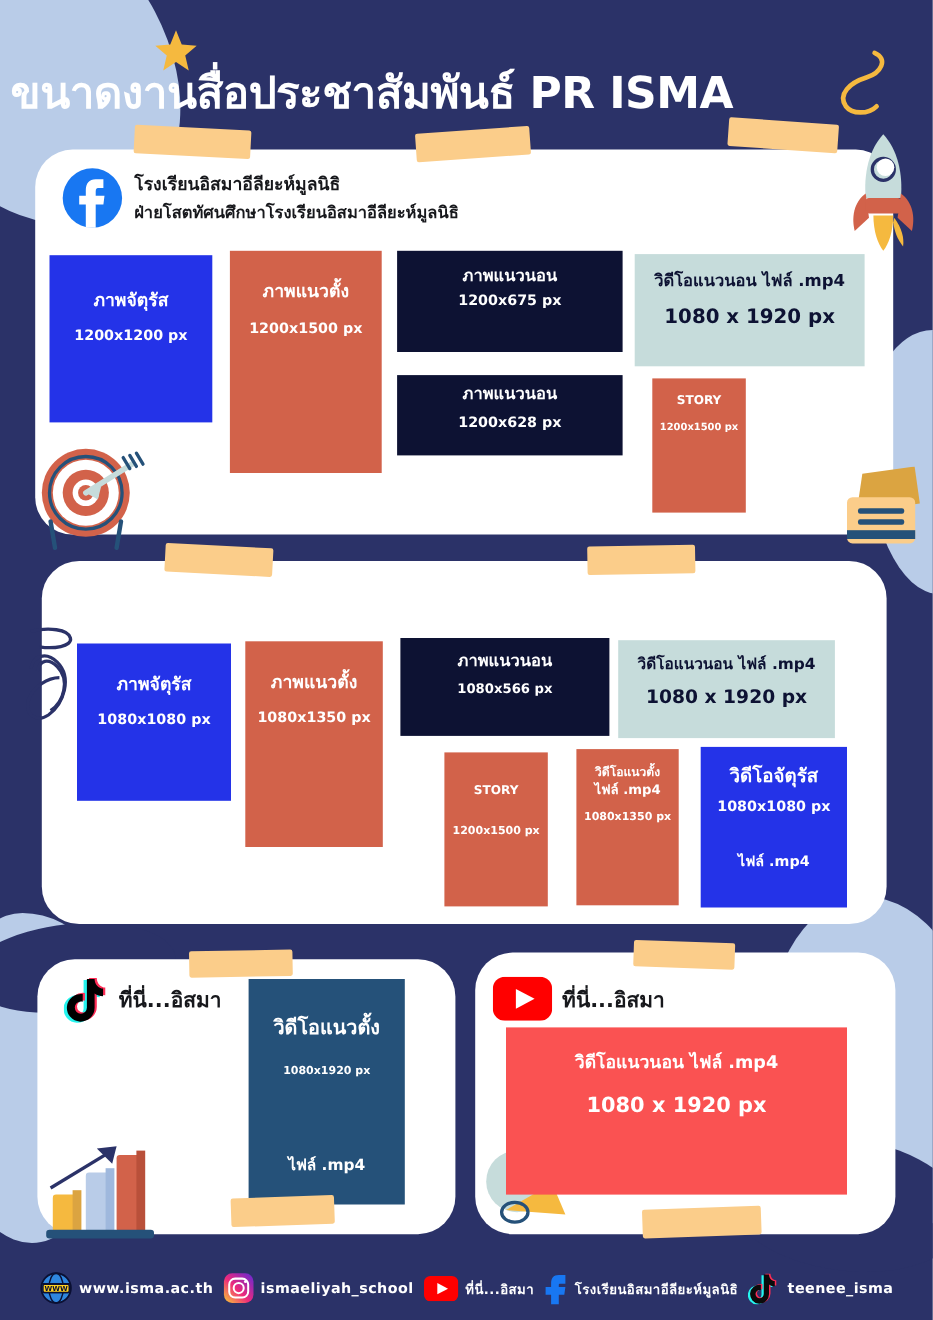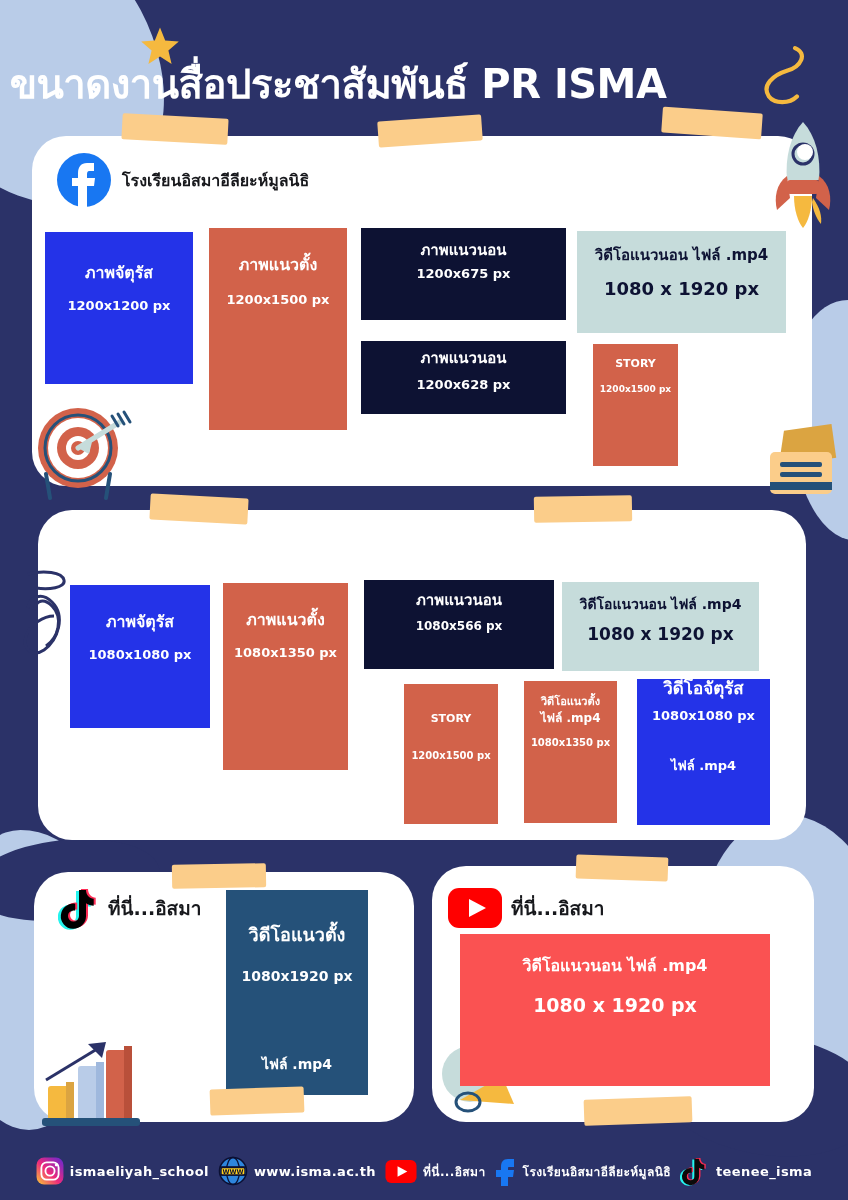--- a/index.html
+++ b/index.html
@@ -206,20 +206,21 @@
   <div class="tape" style="left:378px; top:118px; width:104px; height:26px; transform:rotate(-4deg);"></div>
   <div class="tape" style="left:662px; top:110px; width:100px; height:26px; transform:rotate(4deg);"></div>
 
   <div class="chan-head" style="left:56px; top:152px;">
     <svg style="width:56px;height:56px;" viewBox="0 0 56 56">
       <circle cx="28" cy="28" r="27" fill="#1877f2"></circle>
       <path d="M33 19 h5 v-8 h-7 c-6 0 -9 4 -9 10 v5 h-6 v8 h6 v21 h9 v-21 h7 l1 -8 h-8 v-4 c0 -2 1 -3 2 -3 Z" fill="#ffffff"></path>
     </svg>
     <div style="margin-left:10px;">
       <div class="chan-name" style="font-size:16px;">โรงเรียนอิสมาอีลียะห์มูลนิธิ</div>
+      <div class="chan-sub" style="font-size:15px; margin-top:1px;">ฝ่ายโสตทัศนศึกษาโรงเรียนอิสมาอีลียะห์มูลนิธิ</div>
     </div>
   </div>
 
   <div class="box bg-blue" style="left:45px; top:232px; width:148px; height:152px; padding-top:32px;">
     <div class="lbl" style="font-size:16px;">ภาพจัตุรัส</div>
     <div class="dim" style="font-size:13px; margin-top:16px;">1200x1200 px</div>
   </div>
 
   <div class="box bg-red" style="left:209px; top:228px; width:138px; height:202px; padding-top:28px;">
     <div class="lbl" style="font-size:16px;">ภาพแนวตั้ง</div>
@@ -275,42 +276,42 @@
     <div class="lbl" style="font-size:11px;">STORY</div>
     <div class="dim" style="font-size:10px; margin-top:24px;">1200x1500 px</div>
   </div>
 
   <div class="box bg-red" style="left:524px; top:681px; width:93px; height:142px; padding-top:15px;">
     <div class="lbl" style="font-size:11px;">วิดีโอแนวตั้ง</div>
     <div class="dim" style="font-size:12px; margin-top:2px;">ไฟล์ .mp4</div>
     <div class="dim" style="font-size:10px; margin-top:12px;">1080x1350 px</div>
   </div>
 
-  <div class="box bg-blue" style="left:637px; top:679px; width:133px; height:146px; ">
+  <div class="box bg-blue" style="left:637px; top:679px; width:133px; height:146px; padding-top:18px;">
     <div class="lbl" style="font-size:17px;">วิดีโอจัตุรัส</div>
     <div class="dim" style="font-size:13px; margin-top:9px;">1080x1080 px</div>
     <div class="dim" style="font-size:13px; margin-top:35px;">ไฟล์ .mp4</div>
   </div>
 
   <div class="card" id="tt-card"></div>
   <div class="tape" style="left:172px; top:864px; width:94px; height:24px; transform:rotate(-1deg);"></div>
   <div class="tape" style="left:210px; top:1088px; width:94px; height:26px; transform:rotate(-2deg);"></div>
 
   <div class="chan-head" style="left:58px; top:886px;">
     <svg style="width:44px;height:44px;" viewBox="0 0 44 44">
       <path d="M28 4 h-7 v26 a5.5 5.5 0 1 1 -5.5 -5.5 c.6 0 1.2 .1 1.7 .2 v-7 a12.6 12.6 0 1 0 10.8 12.5 v-13 c2.2 1.6 4.9 2.5 7.7 2.5 v-7 c-4 0 -7.7 -3.7 -7.7 -8.7 Z" fill="#25f4ee" transform="translate(-3,1)"></path>
       <path d="M28 4 h-7 v26 a5.5 5.5 0 1 1 -5.5 -5.5 c.6 0 1.2 .1 1.7 .2 v-7 a12.6 12.6 0 1 0 10.8 12.5 v-13 c2.2 1.6 4.9 2.5 7.7 2.5 v-7 c-4 0 -7.7 -3.7 -7.7 -8.7 Z" fill="#fe2c55" transform="translate(2,-1)"></path>
       <path d="M28 4 h-7 v26 a5.5 5.5 0 1 1 -5.5 -5.5 c.6 0 1.2 .1 1.7 .2 v-7 a12.6 12.6 0 1 0 10.8 12.5 v-13 c2.2 1.6 4.9 2.5 7.7 2.5 v-7 c-4 0 -7.7 -3.7 -7.7 -8.7 Z" fill="#000000"></path>
     </svg>
     <div class="chan-name" style="font-size:19px; margin-left:6px;">ที่นี่...อิสมา</div>
   </div>
 
   <div class="box bg-steel" style="left:226px; top:890px; width:142px; height:205px; padding-top:35px;">
     <div class="lbl" style="font-size:18px;">วิดีโอแนวตั้ง</div>
-    <div class="dim" style="font-size:14px; margin-top:22px;">1080x1920 px</div>
+    <div class="dim" style="font-size:10px; margin-top:22px;">1080x1920 px</div>
     <div class="dim" style="font-size:14px; margin-top:72px;">ไฟล์ .mp4</div>
   </div>
 
   <div class="card" id="yt-card"></div>
   <div class="tape" style="left:576px; top:856px; width:92px; height:24px; transform:rotate(2deg);"></div>
   <div class="tape" style="left:584px; top:1098px; width:108px; height:26px; transform:rotate(-2deg);"></div>
 
   <div class="chan-head" style="left:448px; top:888px;">
     <svg style="width:54px;height:40px;" viewBox="0 0 54 40">
       <rect x="0" y="0" width="54" height="40" rx="11" fill="#ff0000"></rect>
@@ -318,50 +319,50 @@
     </svg>
     <div class="chan-name" style="font-size:19px; margin-left:9px;">ที่นี่...อิสมา</div>
   </div>
 
   <div class="box bg-coral" style="left:460px; top:934px; width:310px; height:152px; padding-top:23px;">
     <div class="lbl" style="font-size:16px;">วิดีโอแนวนอน ไฟล์ .mp4</div>
     <div class="dim" style="font-size:19px; margin-top:19px;">1080 x 1920 px</div>
   </div>
 
   <div id="footer">
+
+    <div class="f-item">
+      <svg style="width:30px;height:30px;" viewBox="0 0 30 30">
+        <circle cx="15" cy="15" r="13.5" fill="#2e86de" stroke="#0b1033" stroke-width="1.6"></circle>
+        <ellipse cx="15" cy="15" rx="6.5" ry="13.5" fill="none" stroke="#0b1033" stroke-width="1.3"></ellipse>
+        <path d="M2 11 h26 M2 19 h26" stroke="#0b1033" stroke-width="1.3"></path>
+        <rect x="3" y="11.5" width="24" height="7.5" rx="1.5" fill="#ffd21f" stroke="#0b1033" stroke-width="1.4"></rect>
+        <text x="15" y="18" font-size="6.4" font-weight="700" text-anchor="middle" fill="#0b1033" font-family="DejaVu Sans, sans-serif">WWW</text>
+      </svg>
+      <span class="f-text">www.isma.ac.th</span>
+    </div>
 
     <div class="f-item">
       <svg style="width:28px;height:28px;" viewBox="0 0 52 52">
         <defs>
           <linearGradient id="igg2" x1="0" y1="1" x2="1" y2="0">
             <stop offset="0%" stop-color="#f9ce34"></stop>
             <stop offset="45%" stop-color="#ee2a7b"></stop>
             <stop offset="100%" stop-color="#6228d7"></stop>
           </linearGradient>
         </defs>
         <rect x="1" y="1" width="50" height="50" rx="14" fill="url(#igg2)"></rect>
         <rect x="10" y="10" width="32" height="32" rx="10" fill="none" stroke="#ffffff" stroke-width="3.4"></rect>
         <circle cx="26" cy="26" r="8.5" fill="none" stroke="#ffffff" stroke-width="3.4"></circle>
         <circle cx="37.5" cy="15" r="2.6" fill="#ffffff"></circle>
       </svg>
       <span class="f-text">ismaeliyah_school</span>
     </div>
 
     <div class="f-item">
-      <svg style="width:30px;height:30px;" viewBox="0 0 30 30">
-        <circle cx="15" cy="15" r="13.5" fill="#2e86de" stroke="#0b1033" stroke-width="1.6"></circle>
-        <ellipse cx="15" cy="15" rx="6.5" ry="13.5" fill="none" stroke="#0b1033" stroke-width="1.3"></ellipse>
-        <path d="M2 11 h26 M2 19 h26" stroke="#0b1033" stroke-width="1.3"></path>
-        <rect x="3" y="11.5" width="24" height="7.5" rx="1.5" fill="#ffd21f" stroke="#0b1033" stroke-width="1.4"></rect>
-        <text x="15" y="18" font-size="6.4" font-weight="700" text-anchor="middle" fill="#0b1033" font-family="DejaVu Sans, sans-serif">WWW</text>
-      </svg>
-      <span class="f-text">www.isma.ac.th</span>
-    </div>
-
-    <div class="f-item">
       <svg style="width:32px;height:23px;" viewBox="0 0 54 40">
         <rect x="0" y="0" width="54" height="40" rx="10" fill="#ff0000"></rect>
         <path d="M21 11 L38 20 L21 29 Z" fill="#ffffff"></path>
       </svg>
       <span class="f-text thai">ที่นี่...อิสมา</span>
     </div>
 
     <div class="f-item">
       <svg style="width:22px;height:30px;" viewBox="0 0 22 30">
         <path d="M13 11 h6 v-8 h-6 c-5 0 -7 3 -7 8 v3 h-5 v7 h5 v9 h7 v-9 h5 l1 -7 h-6 v-2 c0 -1 .5 -1 1 -1 Z" fill="#1877f2"></path>

